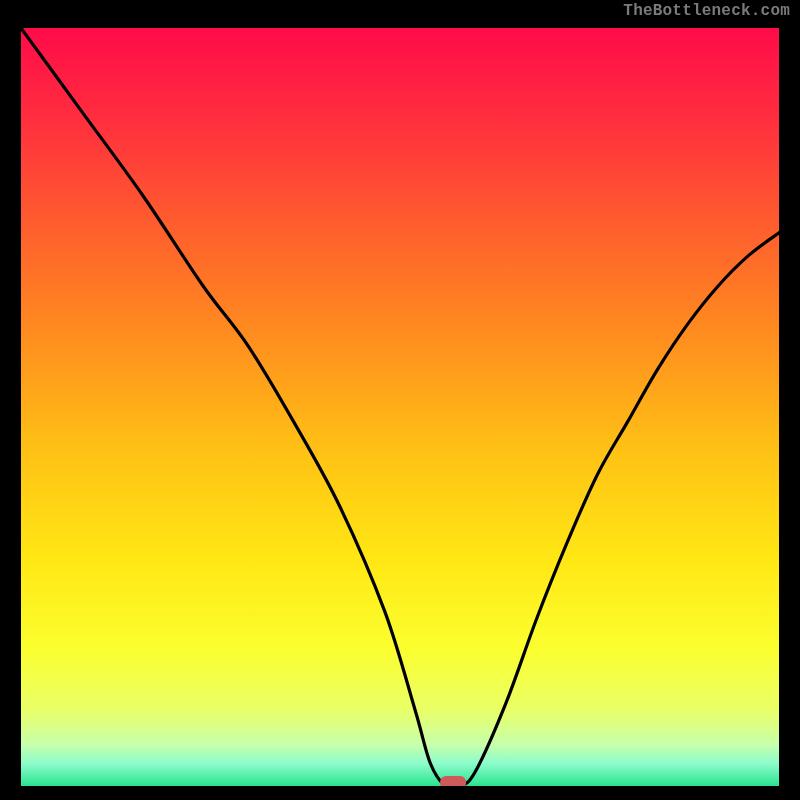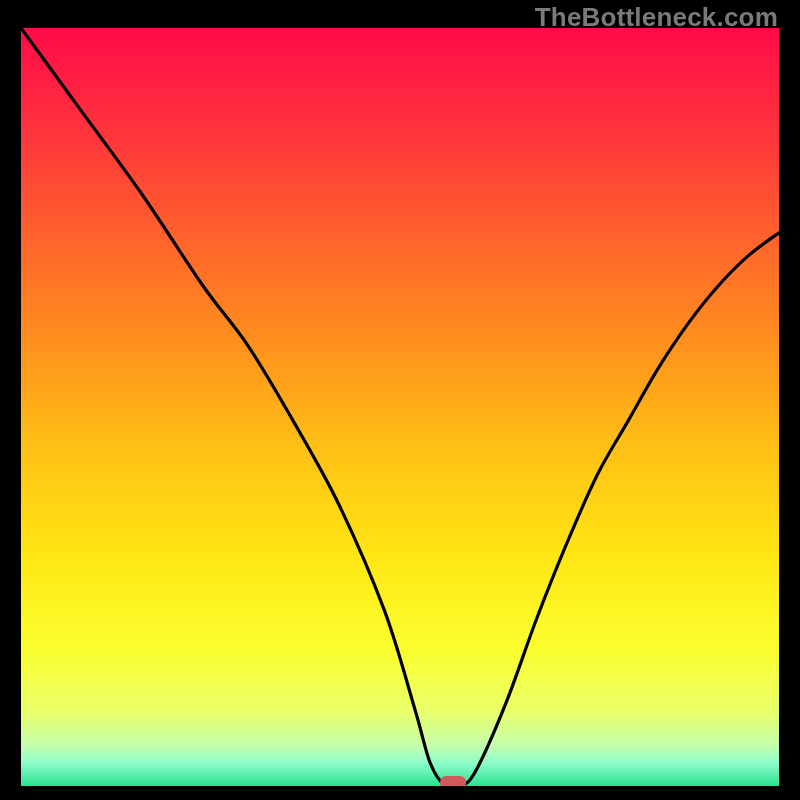--- a/index.html
+++ b/index.html
@@ -14,23 +14,23 @@
     position: absolute;
     left: 0;
     top: 0;
     width: 800px;
     height: 800px;
     background: #000;
   }
   .watermark {
     position: absolute;
     top: 2px;
-    right: 22px;
-    font-family: Liberation Sans, sans-serif;
-    font-size: 26px;
+    right: 10px;
+    font-family: Liberation Mono, monospace;
+    font-size: 16px;
     font-weight: 600;
     color: #7a7a7a;
     letter-spacing: 0.2px;
   }
   .plot-wrap {
     position: absolute;
     left: 21px;
     top: 28px;
     width: 758px;
     height: 758px;

